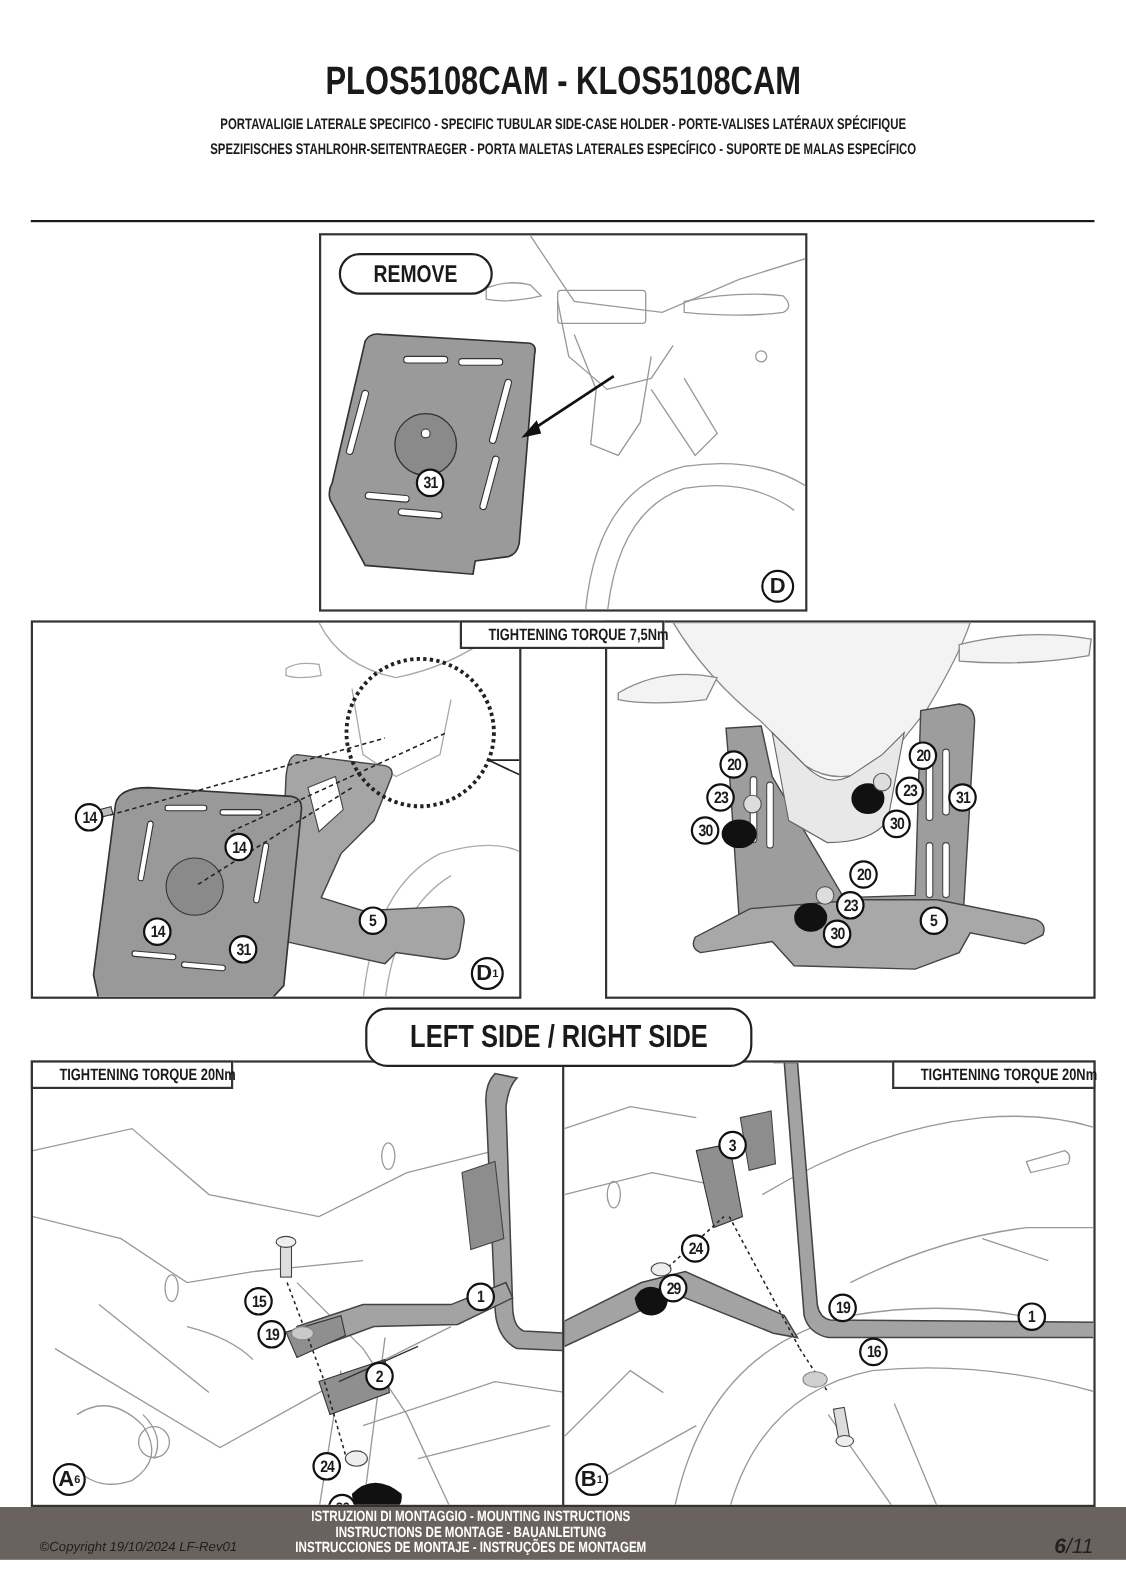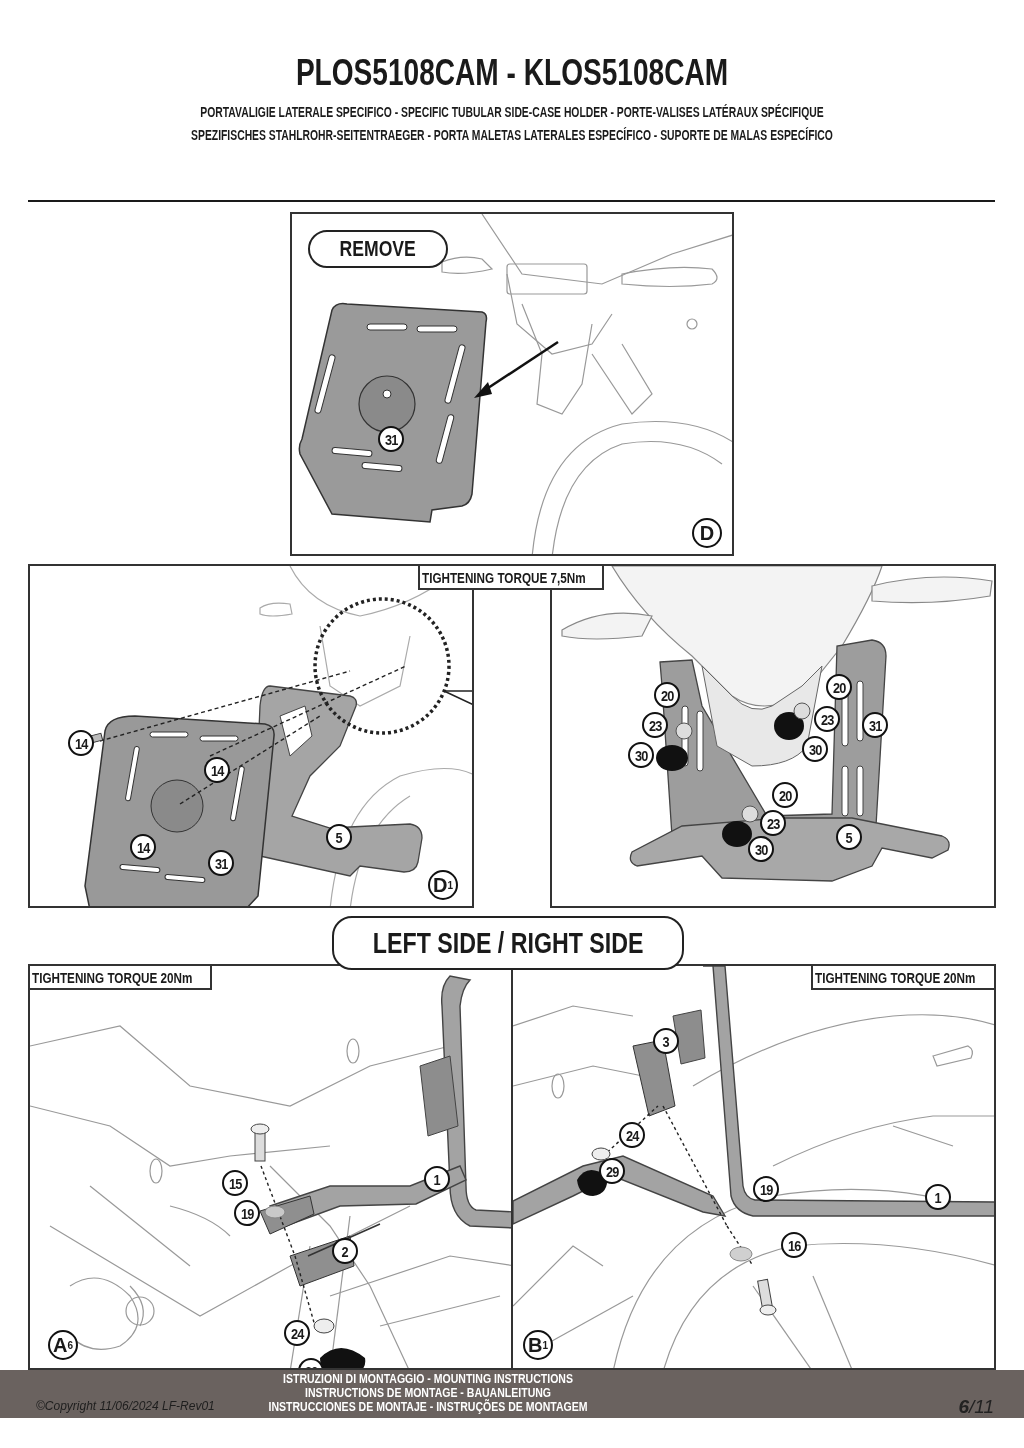--- a/index.html
+++ b/index.html
@@ -23,21 +23,21 @@
   #panel-b1 { left: 511px; top: 964px; width: 485px; height: 406px; }
 
   .pill { position: absolute; border: 2px solid #222; border-radius: 22px; background: #fff;
     display: flex; align-items: center; justify-content: center; font-weight: 700; }
   #remove-pill { left: 308px; top: 230px; width: 140px; height: 38px; font-size: 22px; }
   #remove-pill span { display: inline-block; transform: scaleX(0.8); }
   #side-pill { left: 332px; top: 916px; width: 352px; height: 54px; font-size: 29px; z-index: 5; border-radius: 20px; }
   #side-pill span { display: inline-block; transform: scaleX(0.8); }
 
   .torque { position: absolute; background: #fff; border: 2px solid #333; font-weight: 700;
-    font-size: 15px; height: 26px; display: flex; align-items: center; padding: 0 2px; white-space: nowrap; z-index: 4; }
+    font-size: 15px; height: 26px; display: flex; align-items: center; padding: 0 24px; white-space: nowrap; z-index: 4; }
   .torque span { display: inline-block; transform: scaleX(0.78); transform-origin: left center; }
   #torque-75 { left: 418px; top: 564px; width: 186px; }
   #torque-20-left { left: 28px; top: 964px; width: 184px; }
   #torque-20-right { left: 811px; top: 964px; width: 185px; }
 
   .callout { position: absolute; width: 26px; height: 26px; border-radius: 50%; border: 2px solid #111;
     background: #fff; font-weight: 700; font-size: 15px; display: flex; align-items: center;
     justify-content: center; z-index: 6; letter-spacing: -1px; }
   .callout span { display: inline-block; transform: scaleX(0.85); }
 
@@ -350,32 +350,32 @@
     </div>
   <div class="callout" style="left:86px;top:192px;">
       <span>29</span>
     </div>
   <div class="callout" style="left:240px;top:210px;">
       <span>19</span>
     </div>
   <div class="callout" style="left:412px;top:218px;">
       <span>1</span>
     </div>
-  <div class="callout" style="left:268px;top:266px;">
+  <div class="callout" style="left:268px;top:250px;">
       <span>16</span>
     </div>
   <div class="step" style="left:10px;top:364px;">
       <span>B</span>
       <sub>1</sub>
     </div>
 </div>
 <div class="torque" id="torque-20-right">
     <span>TIGHTENING TORQUE 20Nm</span>
   </div>
 
 <div id="footer"></div>
-<div id="copyright">©Copyright 11/06/2024 LF-Rev01</div>
+<div id="copyright">©Copyright 19/10/2024 LF-Rev01</div>
 <div id="footer-lines">
   <div>ISTRUZIONI DI MONTAGGIO  -  MOUNTING INSTRUCTIONS</div>
   <div>INSTRUCTIONS DE MONTAGE - BAUANLEITUNG</div>
   <div>INSTRUCCIONES DE MONTAJE - INSTRUÇÕES DE MONTAGEM</div>
 </div>
 <div id="page-num"><b>6</b><span class="tot">/11</span></div>
 
 </body></html>

